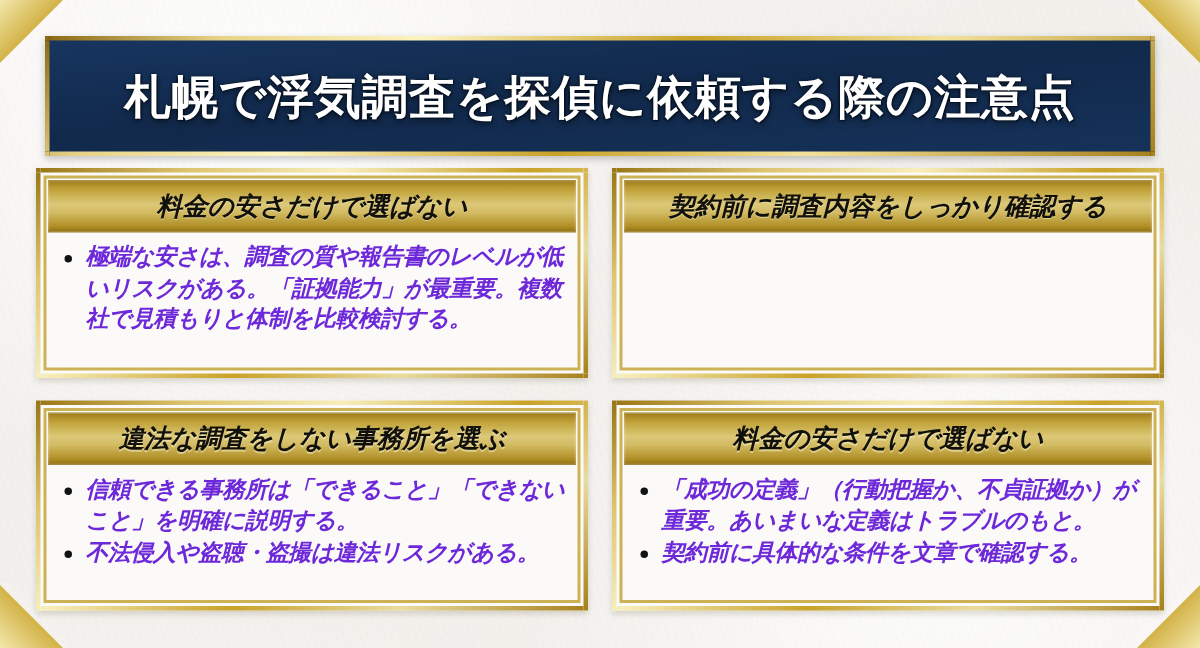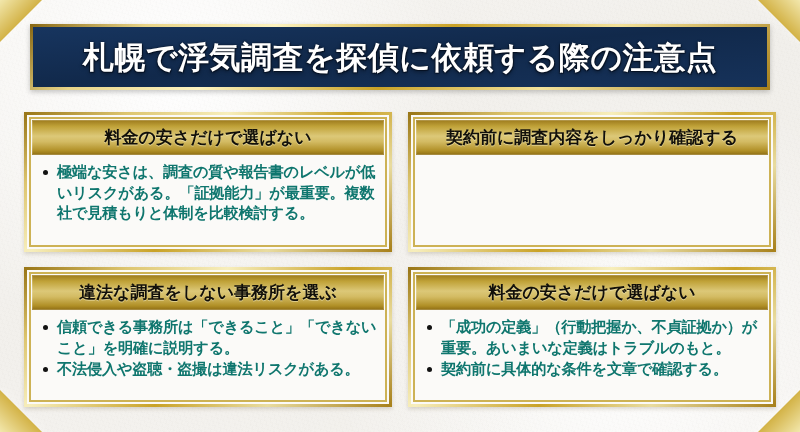--- a/index.html
+++ b/index.html
@@ -73,21 +73,21 @@
   .sheen-tr { top:0; right:0; background: linear-gradient(225deg, rgba(255,248,205,0.9) 0%, rgba(201,162,39,0) 62%); }
   .sheen-bl { bottom:0; left:0; background: linear-gradient(45deg, rgba(255,248,205,0.9) 0%, rgba(201,162,39,0) 62%); }
   .sheen-br { bottom:0; right:0; background: linear-gradient(315deg, rgba(255,248,205,0.9) 0%, rgba(201,162,39,0) 62%); }
 
   
   #title-banner {
     position: absolute;
     left: 30px;
     top: 24px;
     width: 740px;
-    height: 66px;
+    height: 80px;
     box-sizing: border-box;
     background: linear-gradient(175deg, #17355f 0%, #11294b 48%, #16325a 100%);
     border: 3px solid transparent;
     border-image: linear-gradient(140deg,
         #8a6a16 0%,
         #e8d488 14%,
         #fdf3c0 30%,
         #c9a227 52%,
         #f3e29b 72%,
         #a8811c 100%) 1;
@@ -115,20 +115,21 @@
     position: absolute;
     left: 24px;
     top: 112px;
     width: 752px;
     height: 295px;
     display: grid;
     grid-template-columns: 368px 368px;
     grid-template-rows: 140px 140px;
     column-gap: 16px;
     row-gap: 15px;
+    font-style: italic;
   }
 
   .card {
     position: relative;
     box-sizing: border-box;
     background: #fbfaf8;
     border: 3px solid transparent;
     border-image: linear-gradient(145deg,
         #9a7718 0%,
         #d8c069 16%,
@@ -191,21 +192,21 @@
   }
   .bullet-list {
     list-style: none;
     margin: 0;
     padding: 0;
   }
   .bullet-list li {
     position: relative;
     padding-left: 18px;
     margin: 0 0 1px 0;
-    color: #0f766e;
+    color: #6d28d9;
     font-size: 15.2px;
     font-weight: bold;
     line-height: 1.36;
     letter-spacing: -0.2px;
   }
   .bullet-list li::before {
     content: "";
     position: absolute;
     left: 4px;
     top: 8px;

